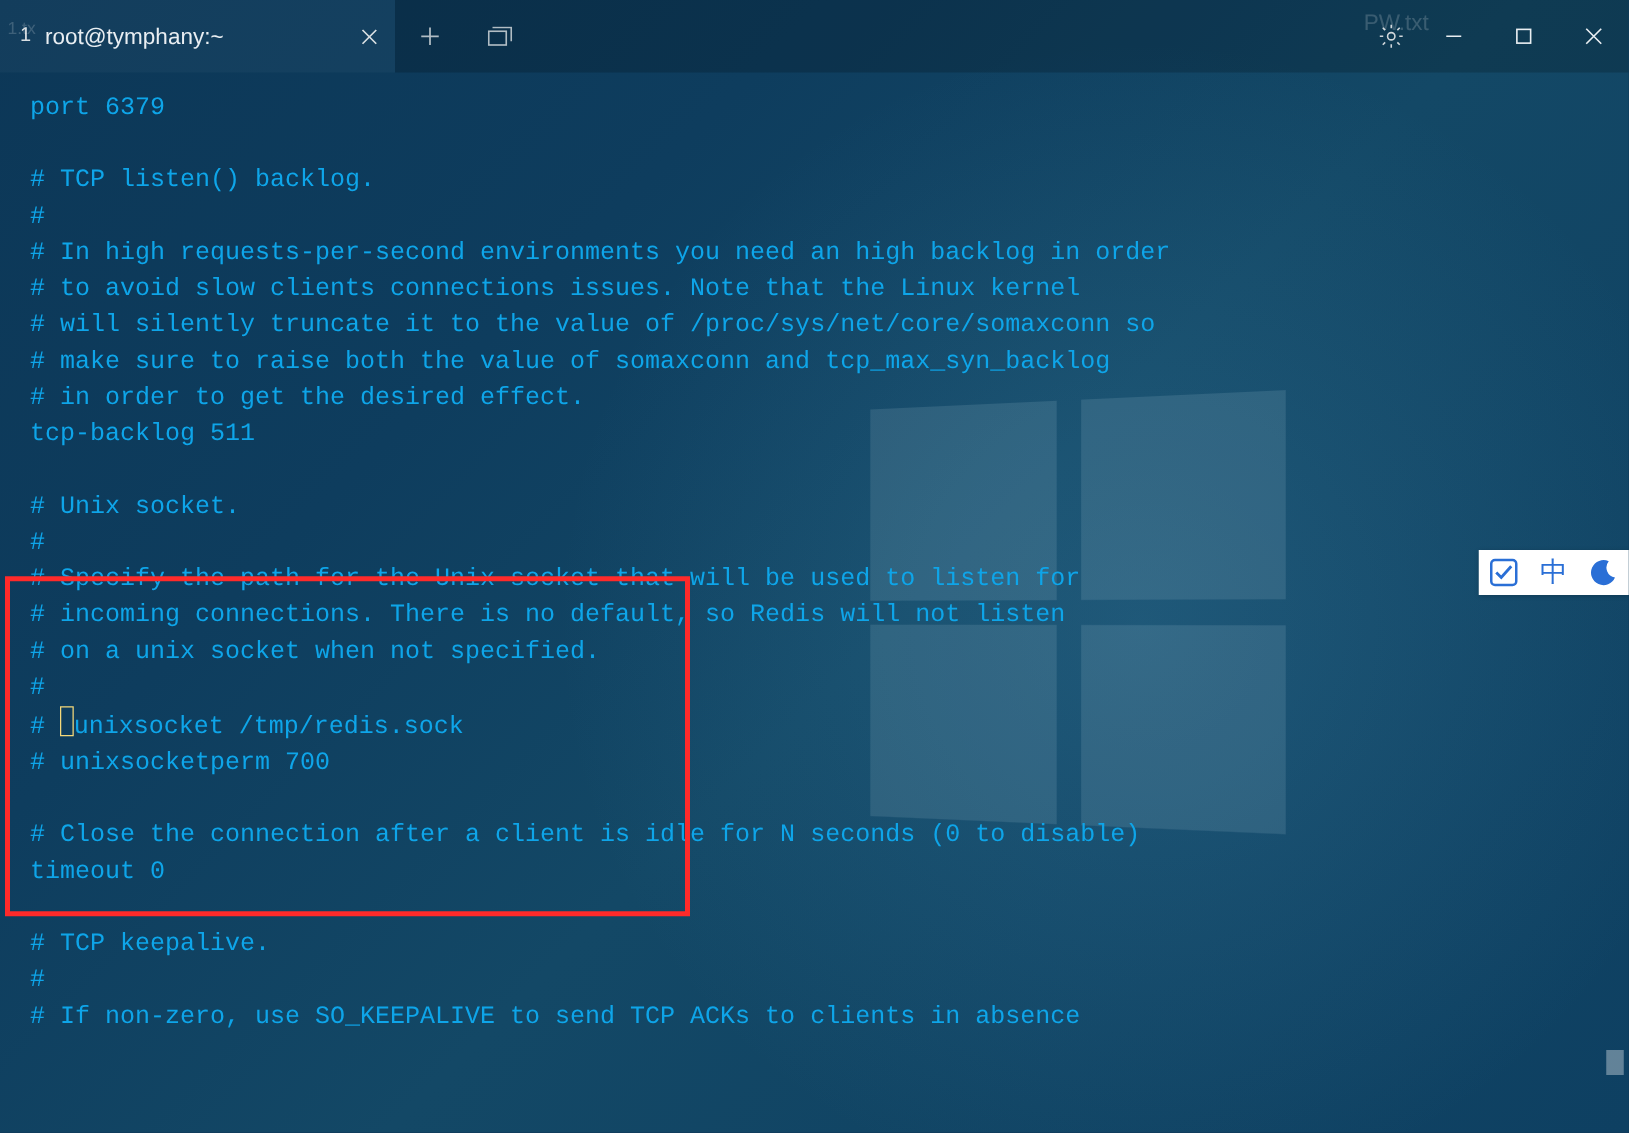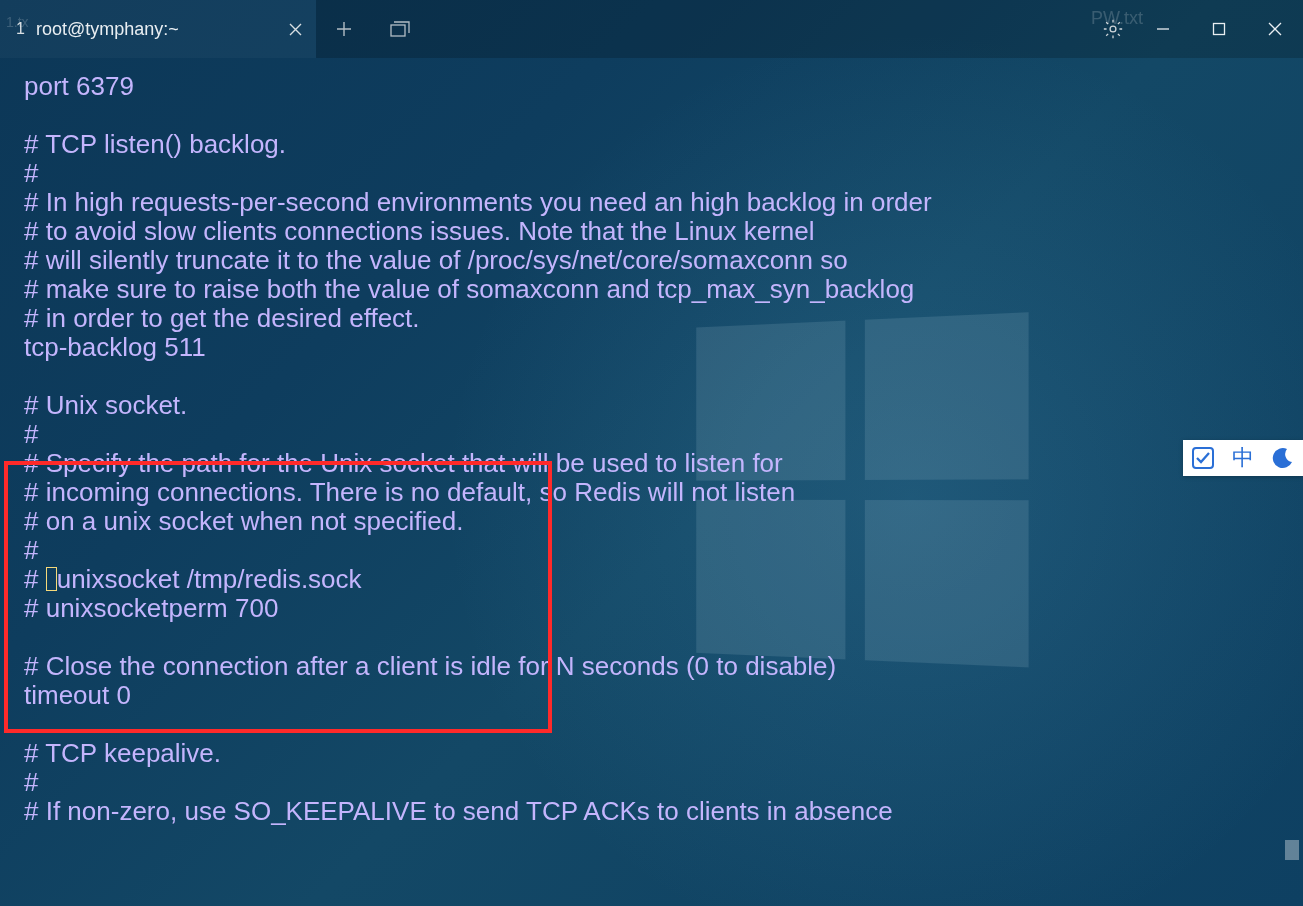--- a/index.html
+++ b/index.html
@@ -126,24 +126,24 @@
     color:#e9eef2;
   }
 
   
   .term {
     position:absolute;
     top: 72px;
     left: 24px;
     right: 40px;
     bottom: 20px;
-    font-family: Liberation Sans, sans-serif;
-    font-size: 26px;
+    font-family: Liberation Mono, monospace;
+    font-size: 20px;
     line-height: 29px;
-    color:#c4b5fd;
+    color:#0ea5e9;
     white-space: pre;
     z-index:4;
   }
   .cursor {
     display:inline-block;
     width: 11px;
     height: 24px;
     border: 1.5px solid #f5d97a;
     vertical-align: -3px;
     box-sizing:border-box;

